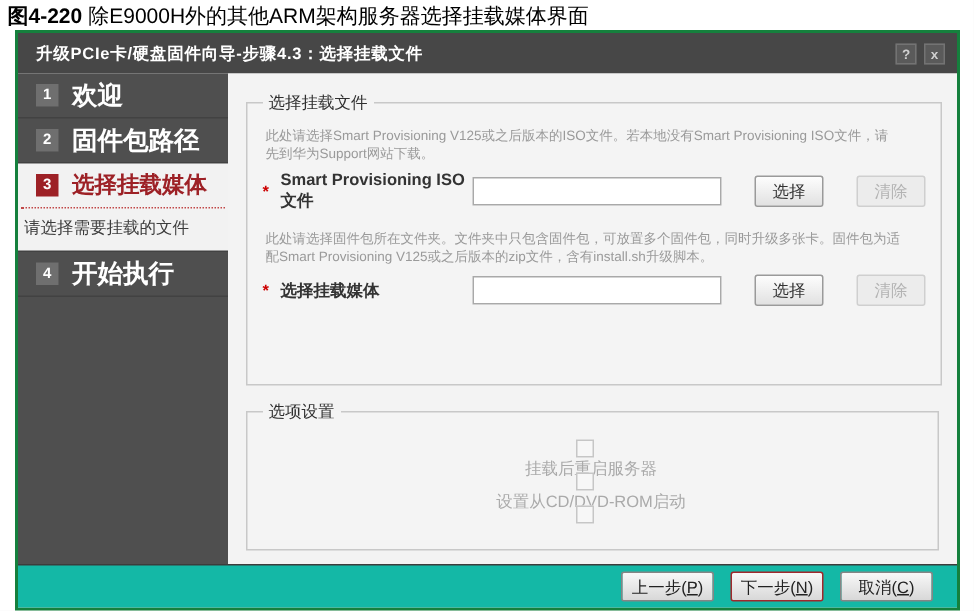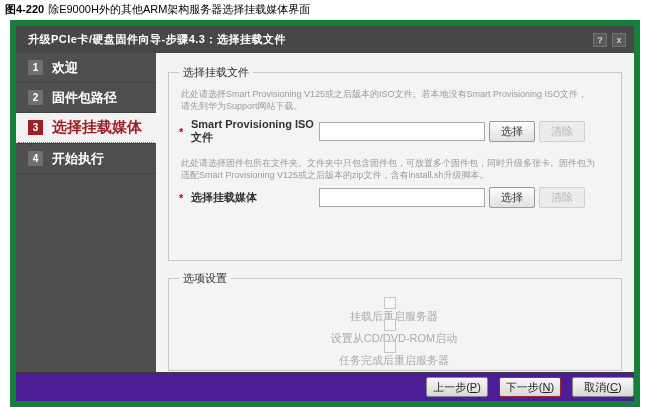--- a/index.html
+++ b/index.html
@@ -1,40 +1,40 @@
 <!DOCTYPE html>
 <html><head>
 <meta charset="utf-8">
 <style>
   * { margin:0; padding:0; box-sizing:border-box; }
   html,body { width:649px; height:407px; background:#ffffff; overflow:hidden;
     font-family:"Liberation Sans","DejaVu Sans",sans-serif; }
 
-  .caption { position:absolute; left:5px; top:2px; font-size:11px; color:#000; }
+  .caption { position:absolute; left:5px; top:2px; font-size:14px; color:#000; }
   .caption .fig { font-weight:bold; margin-right:4px; }
 
   .dialog { position:absolute; left:10px; top:20px; width:630px; height:387px;
-    border:6px solid #15803d; display:flex; flex-direction:column; background:#f3f3f3; }
+    border:2px solid #15803d; display:flex; flex-direction:column; background:#f3f3f3; }
 
   
   .titlebar { height:27px; background:#474747; display:flex; align-items:center;
     padding:0 8px 0 12px; flex:0 0 auto; }
   .titlebar .title { color:#ffffff; font-size:11px; font-weight:bold; letter-spacing:.5px; }
   .titlebar .spacer { flex:1; }
   .tb-btn { width:14px; height:14px; margin-left:5px; background:#5a5a5a; border:1px solid #737373;
     color:#cfcfcf; font-size:9px; font-weight:bold; line-height:12px; text-align:center; cursor:pointer; }
 
   
   .body { flex:1; display:flex; min-height:0; }
   .sidebar { width:140px; background:#4f4f4f; display:flex; flex-direction:column; flex:0 0 auto; }
   .step { height:30px; display:flex; align-items:center; padding-left:12px;
     border-bottom:1px solid #424242; }
   .badge { width:15px; height:15px; background:#6f6f6f; color:#ffffff; font-size:10px; font-weight:bold;
     text-align:center; line-height:15px; margin-right:9px; flex:0 0 auto; }
-  .step .lbl { color:#ffffff; font-size:13px; font-weight:bold; }
+  .step .lbl { color:#ffffff; font-size:17px; font-weight:bold; }
   .step-active { background:#f2f2f2; border-bottom:1px solid #424242; }
   .step-active .head { height:29px; display:flex; align-items:center; padding-left:12px; }
   .step-active .badge { background:#9d2126; }
   .step-active .lbl { color:#9d2126; font-size:15px; font-weight:bold; }
   .step-active .dotline { border-bottom:1px dotted #c14848; margin:0 2px; }
   .step-active .sub { font-size:11px; color:#3c3c3c; padding:5px 8px 8px 4px; }
   .sidebar-fill { flex:1; }
 
   
   .content { flex:1; background:#f3f3f3; padding:12px 12px 6px 12px; overflow:hidden; }
@@ -42,31 +42,31 @@
   legend { font-size:11px; font-weight:normal; color:#2f2f2f; padding:0 4px; margin-left:2px; }
   .fs-files { height:196px; }
   .fs-options { height:100px; margin-top:10px; }
 
   .desc { font-size:9px; color:#9a9a9a; line-height:12px; margin:6px 18px 6px 4px; }
   .field-row { display:flex; align-items:center; margin:4px 2px 12px 2px; }
   .req { color:#cc0000; font-size:11px; font-weight:bold; width:12px; text-align:left; flex:0 0 auto; }
   .field-label { font-size:11px; font-weight:bold; color:#333333; width:128px; flex:0 0 auto; }
   .field-input { width:166px; height:19px; border:1px solid #a9a9a9; background:#ffffff;
     font-size:11px; padding:0 4px; flex:0 0 auto; }
-  .btn { height:21px; width:46px; margin-left:4px; font-size:11px; color:#333333;
+  .btn { height:21px; width:46px; margin-left:22px; font-size:11px; color:#333333;
     background:linear-gradient(#fdfdfd,#e1e1e1); border:1px solid #9a9a9a; border-radius:2px; cursor:pointer; }
   .btn.disabled { background:#ececec; border-color:#cfcfcf; color:#b3b3b3; cursor:default; }
 
   .cb-row { display:flex; align-items:center; margin:9px 6px 9px 4px; height:13px;flex-direction:column; }
   .cb { width:12px; height:12px; border:1px solid #c6c6c6; background:#f7f7f7; margin-right:8px; flex:0 0 auto; }
   .cb-label { font-size:11px; color:#aaaaaa; }
 
   
-  .footer { height:29px; background:#4c1d95; border-top:1px solid #3c3c3c; display:flex;
-    align-items:center; justify-content:flex-end; padding-right:0; flex:0 0 auto; }
+  .footer { height:29px; background:#14b8a6; border-top:1px solid #3c3c3c; display:flex;
+    align-items:center; justify-content:flex-end; padding-right:16px; flex:0 0 auto; }
   .fbtn { height:20px; width:62px; margin-left:11px; font-size:11px; color:#222222;
     background:linear-gradient(#f8f8f8,#d8d8d8); border:1px solid #858585; border-radius:2px; cursor:pointer; }
   .fbtn.primary { border:1px solid #a0282c; }
   .fbtn .key { text-decoration:underline; }
 </style>
 </head>
 <body>
 
 <div class="caption">
   <span class="fig">图4-220</span><span>除E9000H外的其他ARM架构服务器选择挂载媒体界面</span>
@@ -91,20 +91,21 @@
       <div class="step">
         <span class="badge">2</span>
         <span class="lbl">固件包路径</span>
       </div>
       <div class="step-active">
         <div class="head">
           <span class="badge">3</span>
           <span class="lbl">选择挂载媒体</span>
         </div>
         <div class="dotline"></div>
+        <div class="sub">请选择需要挂载的文件</div>
       </div>
       <div class="step">
         <span class="badge">4</span>
         <span class="lbl">开始执行</span>
       </div>
       <div class="sidebar-fill"></div>
     </div>
 
     <div class="content">
 
@@ -136,21 +137,20 @@
         <div class="cb-row">
           <span class="cb"></span>
           <span class="cb-label">挂载后重启服务器</span>
         </div>
         <div class="cb-row">
           <span class="cb"></span>
           <span class="cb-label">设置从CD/DVD-ROM启动</span>
         </div>
         <div class="cb-row">
           <span class="cb"></span>
-          <span class="cb-label">任务完成后重启服务器</span>
         </div>
       </fieldset>
 
     </div>
   </div>
 
   <div class="footer">
     <button class="fbtn"><span>上一步(</span><span class="key">P</span><span>)</span></button>
     <button class="fbtn primary"><span>下一步(</span><span class="key">N</span><span>)</span></button>
     <button class="fbtn"><span>取消(</span><span class="key">C</span><span>)</span></button>

